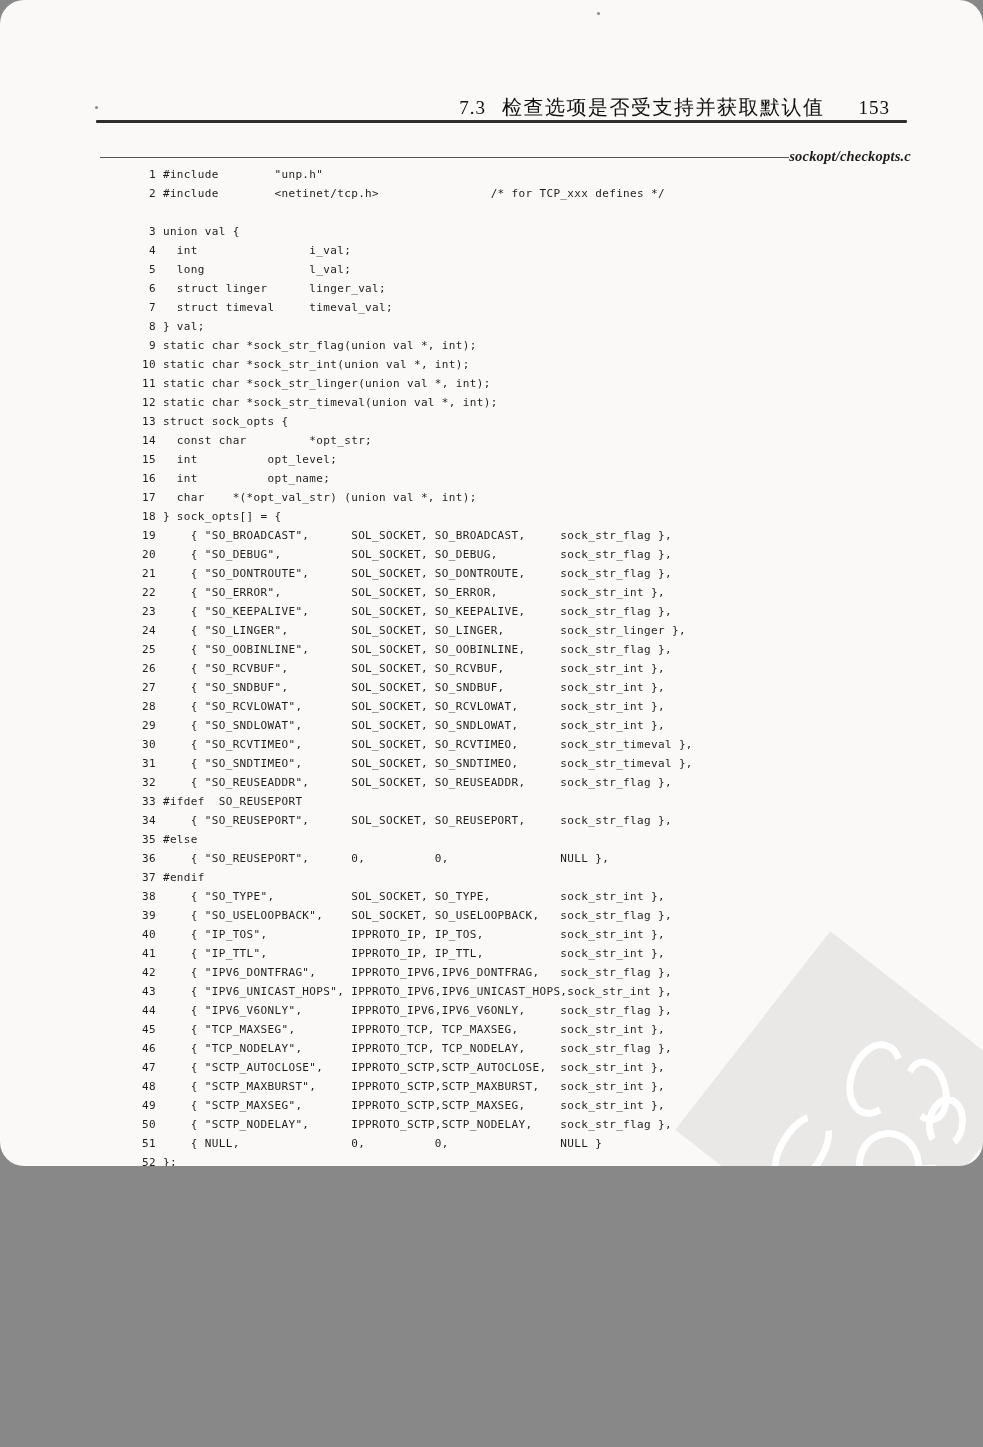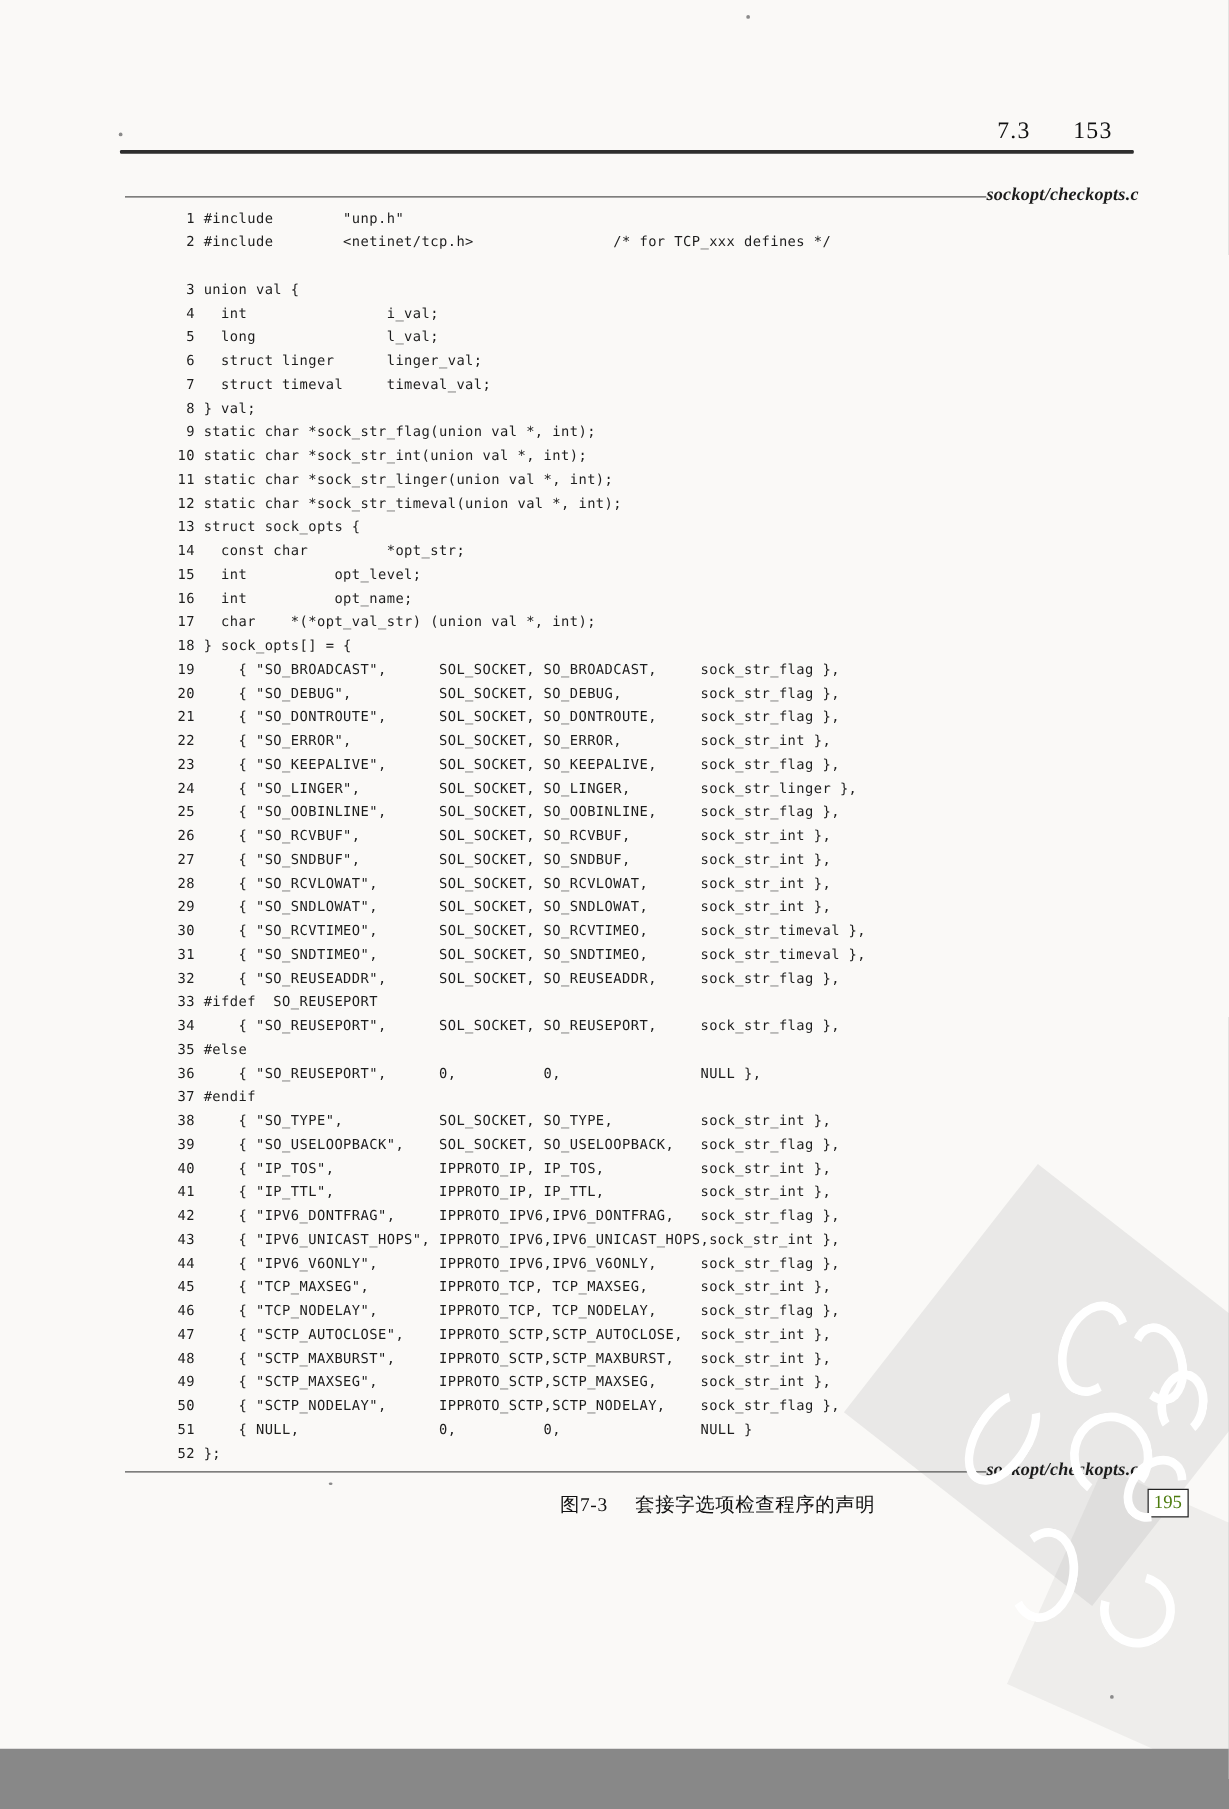--- a/index.html
+++ b/index.html
@@ -1,33 +1,34 @@
 <!DOCTYPE html>
 <html><head>
 <meta charset="utf-8">
 <style>
   html,body{margin:0;padding:0;}
   body{background:#888;}
   .page{
     position:relative;
-    width:983px;height:1399px;
+    width:983px;height:1166px;
     background:#faf9f7;
     overflow:hidden;
     font-family:"Liberation Serif","DejaVu Serif",serif;
     color:#141414;
+    border-radius:24px;
   }
   
   .running-head{
     position:absolute;top:94px;left:96px;width:794px;
     display:flex;justify-content:flex-end;align-items:baseline;
     font-size:20px;color:#101010;
   }
   .running-head .sec{font-size:19px;margin-right:16px;letter-spacing:1px;}
   .running-head .ttl{letter-spacing:1.5px;}
-  .running-head .pgno{font-size:19px;margin-left:18px;letter-spacing:1px;}
+  .running-head .pgno{font-size:19px;margin-left:34px;letter-spacing:1px;}
   .head-rule{
     position:absolute;left:96px;top:120px;width:811px;height:3px;
     background:#2e2e2e;border-radius:1px;
   }
   
   .src-row{
     position:absolute;left:100px;width:811px;
     display:flex;align-items:center;
   }
   .src-row.top{top:148px;}
@@ -100,20 +101,21 @@
 </head>
 <body>
 
 <div class="page">
 
   <div class="wm-diamond"></div>
   <div class="wm-diamond2"></div>
 
   <div class="running-head">
     <span class="sec">7.3</span>
+    <span class="ttl">检查选项是否受支持并获取默认值</span>
     <span class="pgno">153</span>
   </div>
   <div class="head-rule"></div>
 
   <div class="src-row top">
     <span class="lead"></span>
     <span class="src-label">sockopt/checkopts.c</span>
   </div>
 
   <div class="code-wrap">

